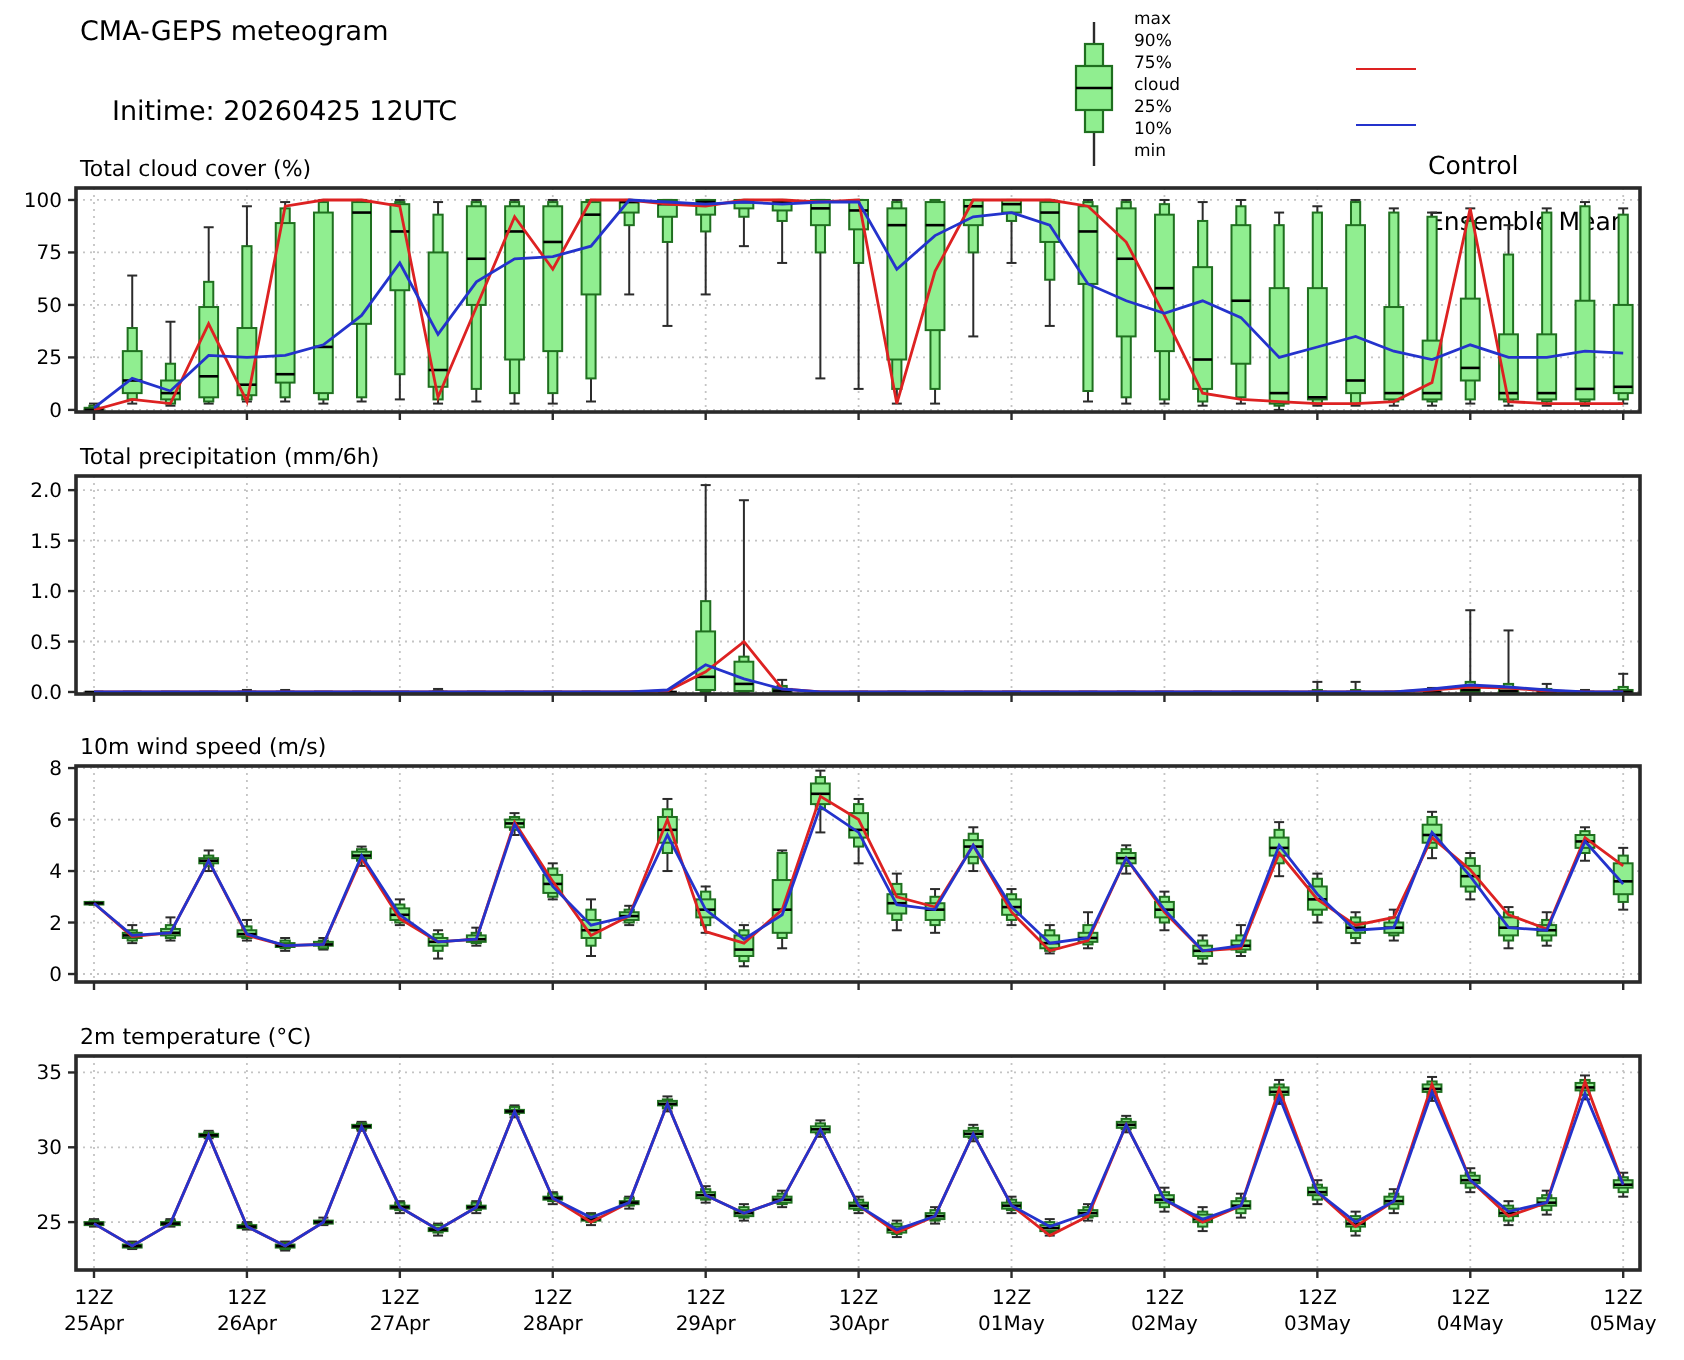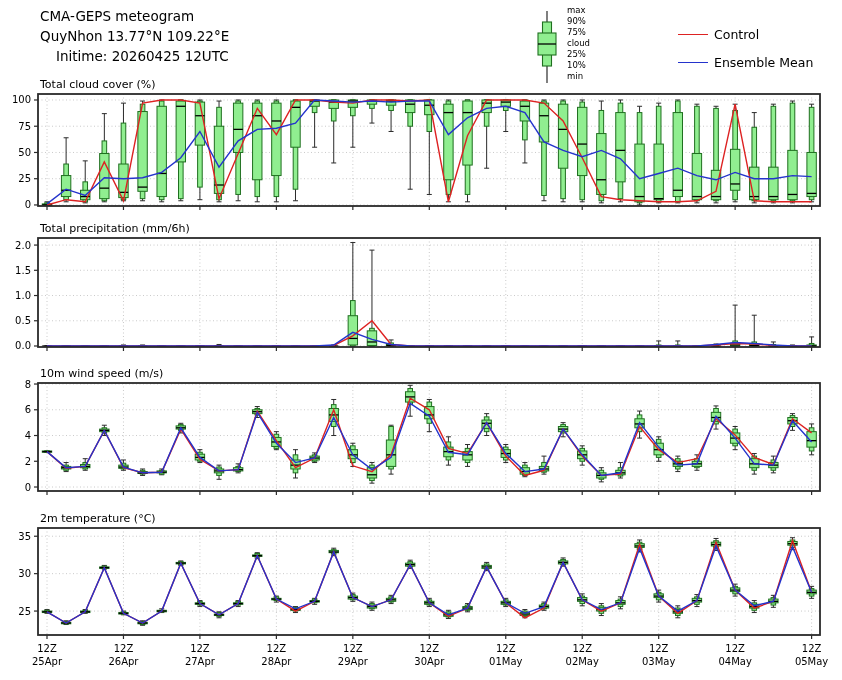--- a/index.html
+++ b/index.html
@@ -9,31 +9,30 @@
   }
   .hdr{position:absolute;left:40px;font-size:13.5px;line-height:20px;white-space:nowrap;}
   .hdr1{top:6px;} .hdr2{top:26px;} .hdr3{top:46px;margin-left:16px;}
   .panel-title{position:absolute;left:40px;font-size:11px;white-space:nowrap;}
   #plot{position:absolute;left:0;top:0;}
   .legend-glyph{position:absolute;left:534px;top:8px;}
   .legend-box-labels{position:absolute;left:567px;top:5px;font-size:8.5px;line-height:11px;}
   .legend-line{position:absolute;width:30px;height:0;border-top:1.6px solid;}
   .legend-line.control{left:678px;top:34px;}
   .legend-line.ensemble{left:678px;top:62px;}
-  .legend-text{position:absolute;left:714px;font-size:12.5px;white-space:nowrap;}
+  .legend-text{position:absolute;left:714px;font-size:12.5px;white-space:nowrap;margin-top:48px;}
   .legend-text.control{top:27px;}
   .legend-text.ensemble{top:55px;text-align:right;}
 </style>
 </head>
 <body>
 
 <div class="meteogram">
 
   <div class="hdr hdr1">CMA-GEPS meteogram</div>
-  <div class="hdr hdr2">QuyNhon 13.77°N 109.22°E</div>
   <div class="hdr hdr3">Initime: 20260425 12UTC</div>
 
   <svg class="legend-glyph" width="26" height="78">
     <line x1="13" y1="3" x2="13" y2="75" stroke="#2b2b2b" stroke-width="1.2"></line>
     <rect x="8.5" y="14" width="9" height="44" fill="#90ee90" stroke="#1f6f1f" stroke-width="1.1"></rect>
     <rect x="4" y="25" width="18" height="22" fill="#90ee90" stroke="#1f6f1f" stroke-width="1.1"></rect>
     <line x1="4" y1="36" x2="22" y2="36" stroke="#000" stroke-width="1.3"></line>
   </svg>
   <div class="legend-box-labels">
     <div>max</div>

